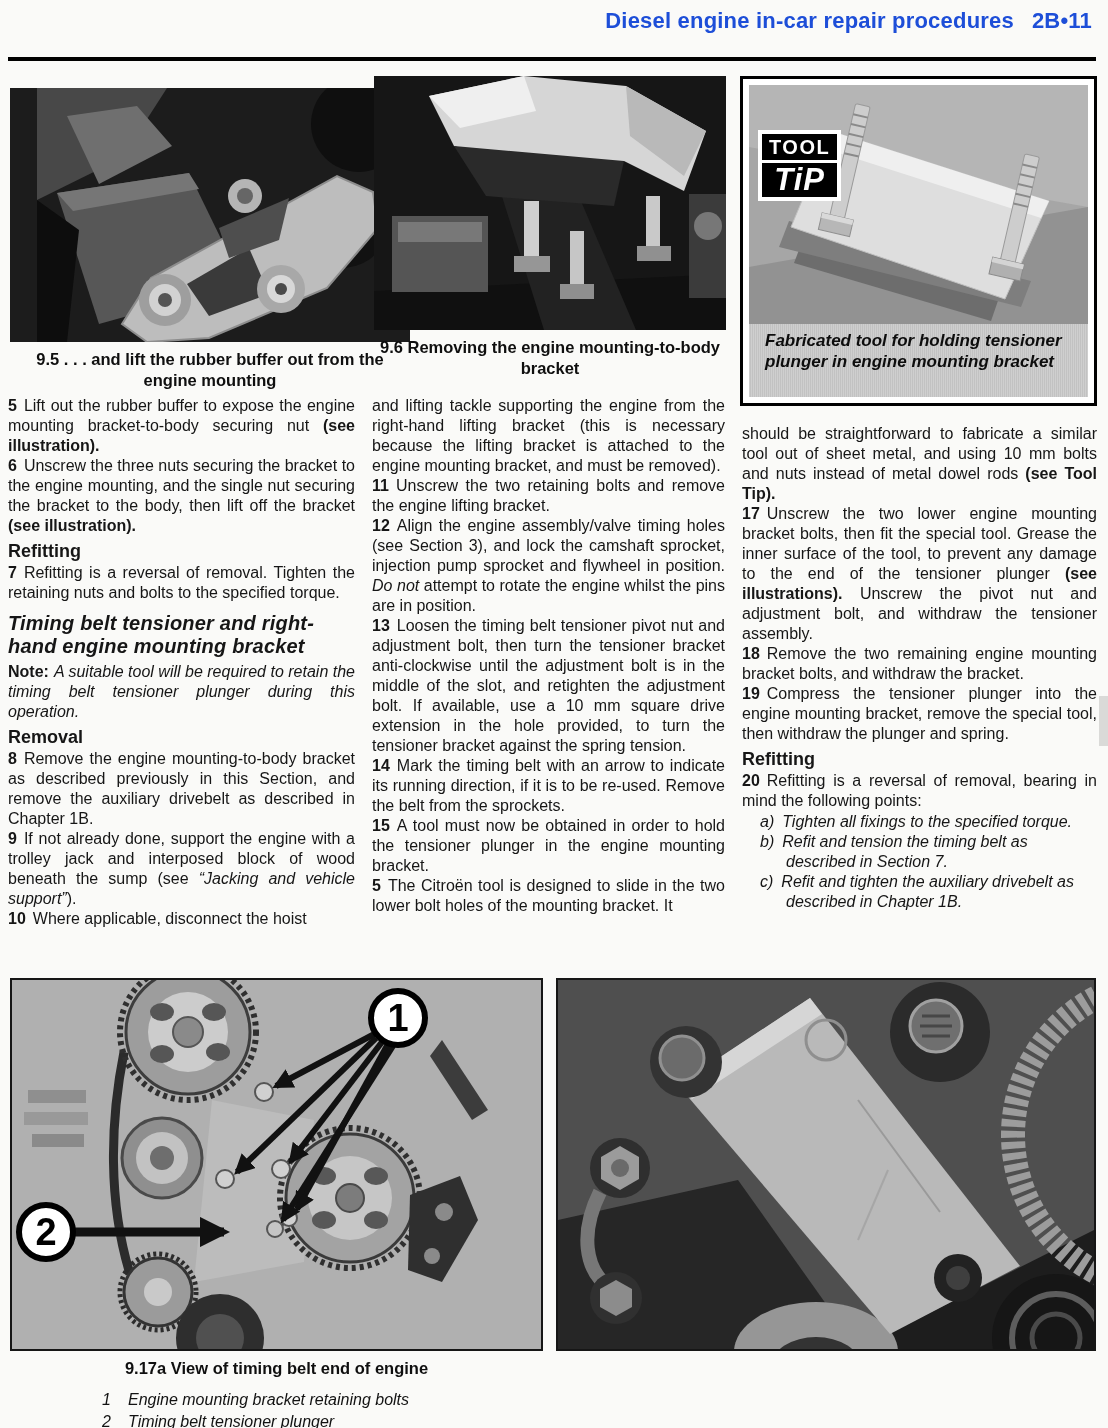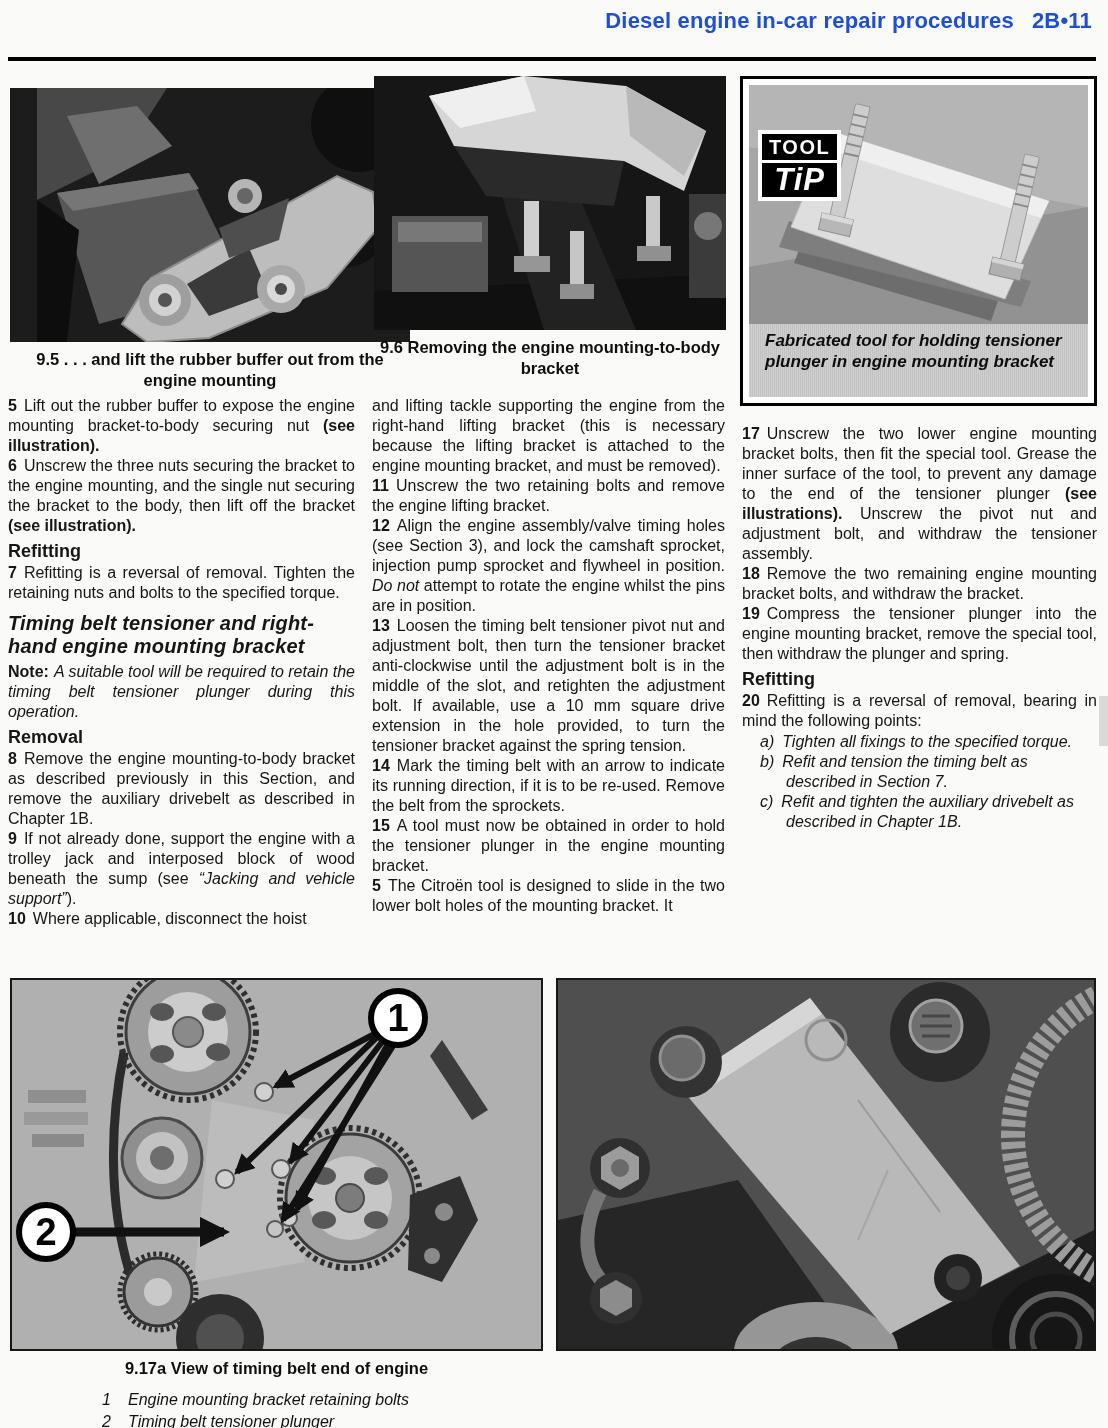--- a/index.html
+++ b/index.html
@@ -223,20 +223,21 @@
     <p class="para"><span>and lifting tackle supporting the engine from the right-hand lifting bracket (this is necessary because the lifting bracket is attached to the engine mounting bracket, and must be removed).</span></p>
     <p class="para"><span class="num">11</span><span>Unscrew the two retaining bolts and remove the engine lifting bracket.</span></p>
     <p class="para"><span class="num">12</span><span>Align the engine assembly/valve timing holes (see Section 3), and lock the camshaft sprocket, injection pump sprocket and flywheel in position. </span><span class="i">Do not</span><span> attempt to rotate the engine whilst the pins are in position.</span></p>
     <p class="para"><span class="num">13</span><span>Loosen the timing belt tensioner pivot nut and adjustment bolt, then turn the tensioner bracket anti-clockwise until the adjustment bolt is in the middle of the slot, and retighten the adjustment bolt. If available, use a 10 mm square drive extension in the hole provided, to turn the tensioner bracket against the spring tension.</span></p>
     <p class="para"><span class="num">14</span><span>Mark the timing belt with an arrow to indicate its running direction, if it is to be re-used. Remove the belt from the sprockets.</span></p>
     <p class="para"><span class="num">15</span><span>A tool must now be obtained in order to hold the tensioner plunger in the engine mounting bracket.</span></p>
     <p class="para"><span class="num">5</span><span>The Citroën tool is designed to slide in the two lower bolt holes of the mounting bracket. It</span></p>
   </div>
 
   <div class="col" style="left:742px; top:424px; width:355px;">
+    <p class="para"><span>should be straightforward to fabricate a similar tool out of sheet metal, and using 10 mm bolts and nuts instead of metal dowel rods </span><span class="b">(see Tool Tip).</span></p>
     <p class="para"><span class="num">17</span><span>Unscrew the two lower engine mounting bracket bolts, then fit the special tool. Grease the inner surface of the tool, to prevent any damage to the end of the tensioner plunger </span><span class="b">(see illustrations).</span><span> Unscrew the pivot nut and adjustment bolt, and withdraw the tensioner assembly.</span></p>
     <p class="para"><span class="num">18</span><span>Remove the two remaining engine mounting bracket bolts, and withdraw the bracket.</span></p>
     <p class="para"><span class="num">19</span><span>Compress the tensioner plunger into the engine mounting bracket, remove the special tool, then withdraw the plunger and spring.</span></p>
     <h3 class="subhead">Refitting</h3>
     <p class="para"><span class="num">20</span><span>Refitting is a reversal of removal, bearing in mind the following points:</span></p>
     <div class="alist">
       <div class="list-item"><span class="marker">a)</span><span>Tighten all fixings to the specified torque.</span></div>
       <div class="list-item"><span class="marker">b)</span><span>Refit and tension the timing belt as described in Section 7.</span></div>
       <div class="list-item"><span class="marker">c)</span><span>Refit and tighten the auxiliary drivebelt as described in Chapter 1B.</span></div>
     </div>

